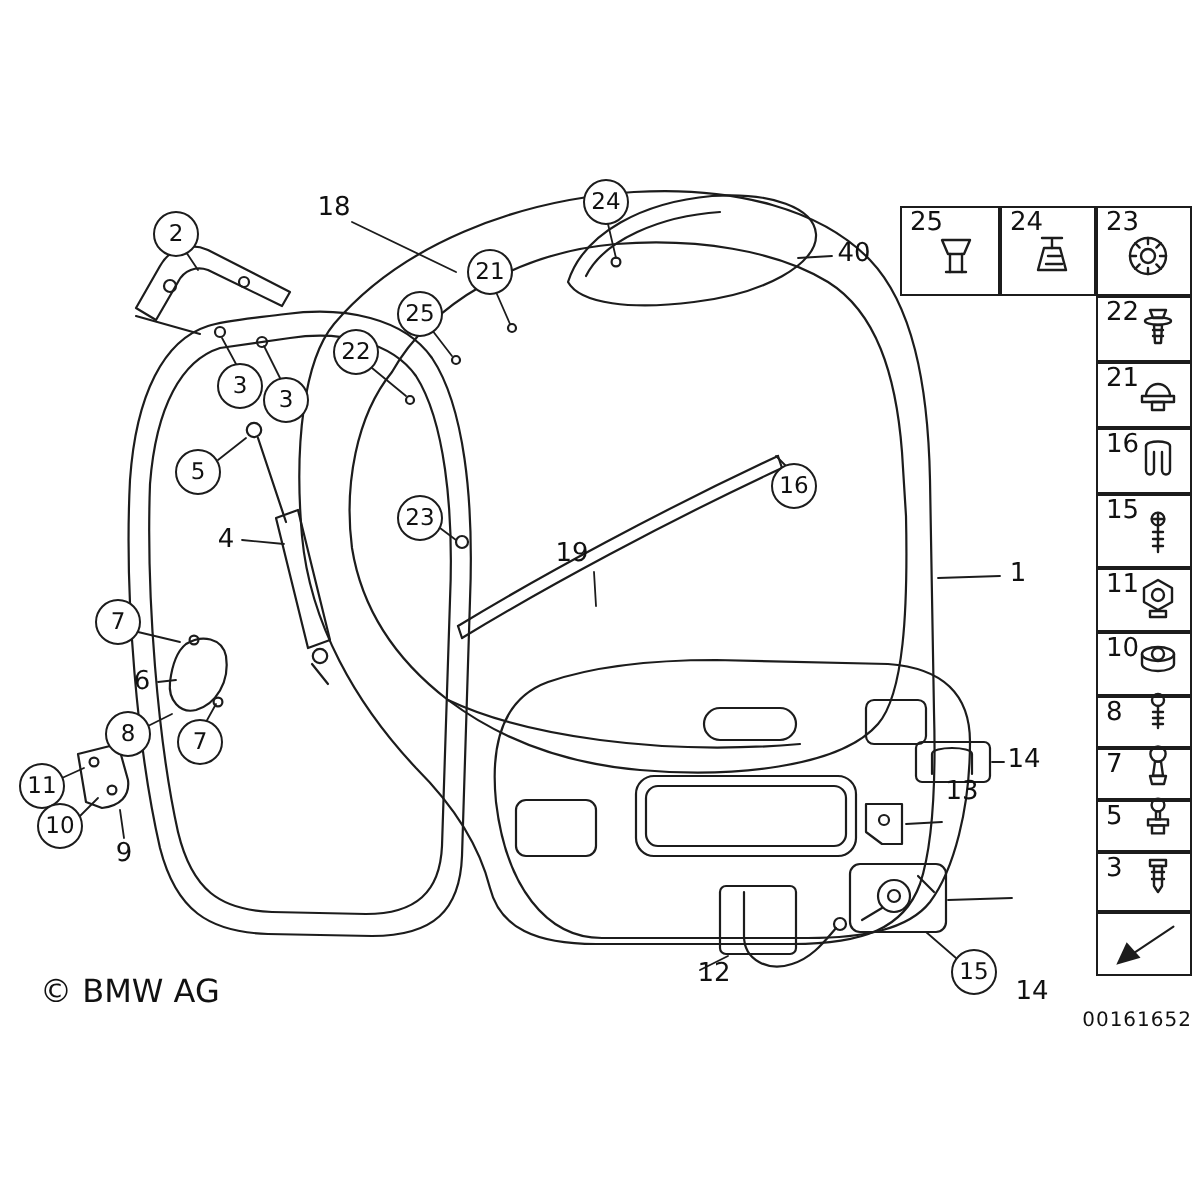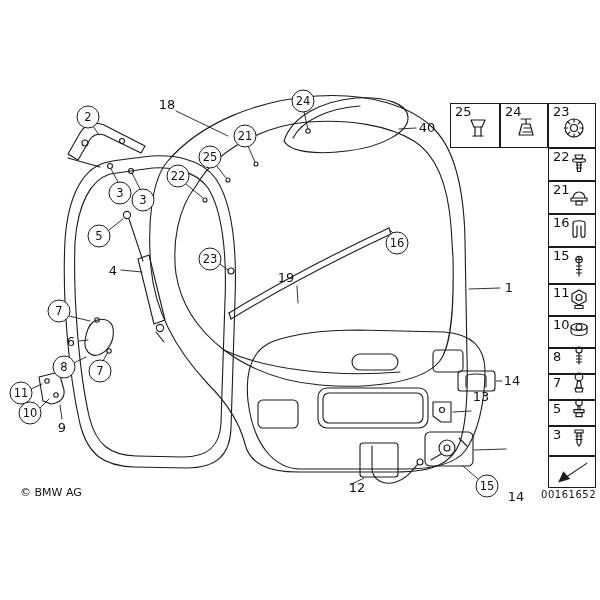--- a/index.html
+++ b/index.html
@@ -14,22 +14,22 @@
   .callout.circled{width:21px;height:21px;border:1.3px solid #1c1c1c;border-radius:50%;
            background:#fff;display:flex;align-items:center;justify-content:center;
            font-size:11.5px;padding:0;}
   .lcell{position:absolute;border:1px solid #1c1c1c;box-sizing:border-box;background:#fff;z-index:4;}
   .lnum{position:absolute;top:1px;left:4px;font-size:13px;line-height:1.1;}
   .licon{position:absolute;right:3px;bottom:3px;width:26px;height:26px;}
   .lcell.wide .licon{right:8px;bottom:6px;}
   .licon svg{width:100%;height:100%;fill:none;stroke:#1c1c1c;stroke-width:1.2;
              stroke-linecap:round;stroke-linejoin:round;}
   .licon.arrow{width:40px;height:26px;left:50%;top:50%;transform:translate(-50%,-50%);right:auto;bottom:auto;}
-  .copyright{position:absolute;left:20px;top:486px;font-size:11px;}
-  .docnum{position:absolute;right:4px;top:489px;font-size:10px;letter-spacing:.5px;}
+  .copyright{position:absolute;left:20px;top:486px;font-size:16px;}
+  .docnum{position:absolute;right:4px;top:505px;font-size:10px;letter-spacing:.5px;}
 </style>
 </head>
 <body>
 
 <div class="stage">
 
   <svg class="art" width="600" height="600" viewBox="0 0 600 600">
 
     <g>
       <path d="M104,163 C82,170 68,197 65,240 C62,300 69,376 80,424 C88,455 104,466 134,467 L186,468 C217,468 230,455 231,428 L235,300 C237,249 232,203 216,179 C202,159 172,153 143,157 C128,159 113,160 104,163 Z"></path>

